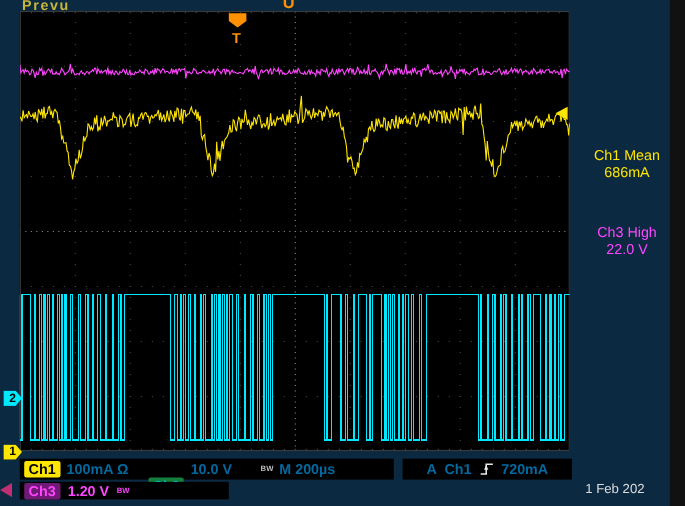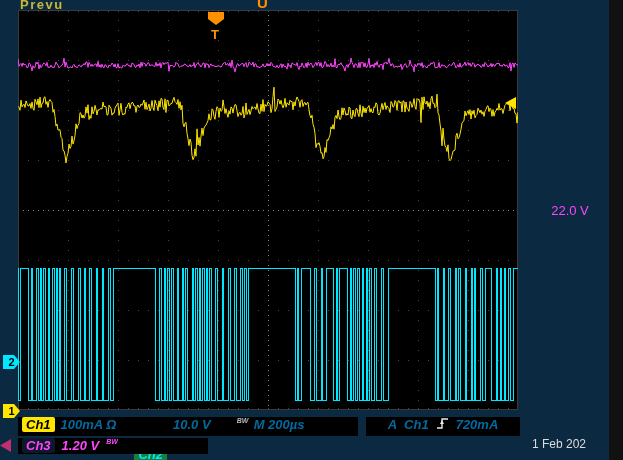--- a/index.html
+++ b/index.html
@@ -17,29 +17,29 @@
     clip-path:polygon(0 0,65% 0,100% 50%,65% 100%,0 100%);}
   .mark-1{background:#ffe600;left:3px;top:404px;}
   .mark-2{background:#00e8ff;left:3px;top:355px;}
   .mark-3{position:absolute;left:0;top:439px;width:11px;height:13px;background:#c03070;
     clip-path:polygon(100% 0,100% 100%,0 50%);z-index:3;}
   
   .meas{position:absolute;left:520px;width:100px;text-align:center;font-size:13px;line-height:16px;}
   .meas-1{top:133px;color:#ffe600;}
   .meas-2{top:203px;color:#ff45ff;}
   
-  .bar{position:absolute;background:#000;display:flex;
-    font-size:13px;font-weight:bold;color:#eaeaea;box-sizing:border-box;font-style:italic;}
+  .bar{position:absolute;background:#000;display:flex;align-items:center;
+    font-size:13px;font-weight:bold;color:#eaeaea;box-sizing:border-box;}
   .bar-1{left:18px;top:417px;width:340px;height:19px;padding:0 4px;gap:6px;}
   .bar-trig{left:366px;top:417px;width:154px;height:19px;gap:7px;justify-content:center;}
   .bar-2{left:18px;top:438px;width:190px;height:16px;padding:0 4px;gap:7px;}
   .badge{padding:0 4px;border-radius:2px;height:15px;line-height:15px;font-weight:bold;font-size:13px;}
   .badge-ch1{background:#ffe600;color:#000;}
   .badge-ch2{background:#15803d;color:#00e8ff;margin-top:30px;}
-  .badge-ch3{background:#0f172a;color:#ff45ff;}
+  .badge-ch3{background:#701a75;color:#ff45ff;}
   .white{color:#0369a1;}
   .mag{color:#ff45ff;}
   .sp-a{margin-left:12px;}
   .sp-b{margin-left:20px;}
   .bw{font-size:7px;line-height:7px;font-weight:bold;color:#bbbbbb;width:11px;display:inline-block;}
   .bw.mag{color:#ff45ff;}
   .date{position:absolute;left:532px;top:437px;color:#dcdcdc;font-size:12px;white-space:nowrap;}
   .slope-icon{display:inline-block;}
 </style>
 </head>
@@ -81,21 +81,26 @@
       <polyline id="wave-ch1" fill="none" stroke-width="1" points="0,96.2 1,97.3 2,100.3 3,90.2 4,96.9 5,95.2 6,94.2 7,97.5 8,90.9 9,93.6 10,95.9 11,95.9 12,93.5 13,98.4 14,91.9 15,98.2 16,100.3 17,89.3 18,91.8 19,94.7 20,88.9 21,97.6 22,87.1 23,97.6 24,93.4 25,93.0 26,87.5 27,86.8 28,94.3 29,91.5 30,97.4 31,91.2 32,89.5 33,91.3 34,92.5 35,102.3 36,99.4 37,106.3 38,116.1 39,114.0 40,120.0 41,120.0 42,119.7 43,127.2 44,128.5 45,140.2 46,140.9 47,145.1 48,153.0 49,146.4 50,143.2 51,134.1 52,138.5 53,136.4 54,126.1 55,134.1 56,130.6 57,125.6 58,113.8 59,118.6 60,115.3 61,113.6 62,102.6 63,103.5 64,108.0 65,105.0 66,108.2 67,106.2 68,96.9 69,103.2 70,94.7 71,109.5 72,105.6 73,108.3 74,96.8 75,103.8 76,101.4 77,95.4 78,99.2 79,105.0 80,99.8 81,100.2 82,99.1 83,98.3 84,99.1 85,92.1 86,96.8 87,96.3 88,97.0 89,105.1 90,104.8 91,95.2 92,96.8 93,98.3 94,105.2 95,103.0 96,103.3 97,98.3 98,96.2 99,94.9 100,93.1 101,105.4 102,99.5 103,93.3 104,102.5 105,105.1 106,103.6 107,104.2 108,97.0 109,97.5 110,94.2 111,92.8 112,98.7 113,94.4 114,92.3 115,92.9 116,96.0 117,95.7 118,102.4 119,96.6 120,95.0 121,97.5 122,96.8 123,94.1 124,95.3 125,93.0 126,90.0 127,99.3 128,92.3 129,99.6 130,97.1 131,94.1 132,101.0 133,98.1 134,90.5 135,97.5 136,100.5 137,90.2 138,93.3 139,95.6 140,100.6 141,90.8 142,97.1 143,88.3 144,89.1 145,97.3 146,99.6 147,88.8 148,102.5 149,90.2 150,90.6 151,96.0 152,94.5 153,93.6 154,93.4 155,89.9 156,87.4 157,91.7 158,92.7 159,94.4 160,89.5 161,98.3 162,91.7 163,99.9 164,95.3 165,113.3 166,116.8 167,113.2 168,112.4 169,123.2 170,128.8 171,135.7 172,129.1 173,132.3 174,145.3 175,149.7 176,147.3 177,138.8 178,146.2 179,118.9 180,135.0 181,127.4 182,136.2 183,126.0 184,118.1 185,125.6 186,118.0 187,116.1 188,115.2 189,112.9 190,110.5 191,103.8 192,110.0 193,109.6 194,98.8 195,99.9 196,106.4 197,109.3 198,101.3 199,96.7 200,98.2 201,107.4 202,98.1 203,101.3 204,100.5 205,89.9 206,96.5 207,103.5 208,98.7 209,103.5 210,107.3 211,100.8 212,104.1 213,96.9 214,98.1 215,103.1 216,97.6 217,94.5 218,95.0 219,100.8 220,106.6 221,103.1 222,102.4 223,105.2 224,103.4 225,96.5 226,107.9 227,104.4 228,93.0 229,104.5 230,101.9 231,99.4 232,104.6 233,100.8 234,96.5 235,98.7 236,97.6 237,97.0 238,99.5 239,93.5 240,98.9 241,103.1 242,103.6 243,94.2 244,101.3 245,89.6 246,101.6 247,94.4 248,96.2 249,95.7 250,91.7 251,93.1 252,94.4 253,102.6 254,98.8 255,86.5 256,77.2 257,101.5 258,99.4 259,97.0 260,89.0 261,90.4 262,94.1 263,90.3 264,94.8 265,97.8 266,95.0 267,88.4 268,97.2 269,92.8 270,93.6 271,95.1 272,90.2 273,91.7 274,91.3 275,99.8 276,91.8 277,96.0 278,90.1 279,87.0 280,89.1 281,91.3 282,97.3 283,90.8 284,89.7 285,96.5 286,93.2 287,92.4 288,95.1 289,93.1 290,92.3 291,99.6 292,105.6 293,108.0 294,105.2 295,114.2 296,117.3 297,123.5 298,137.6 299,133.4 300,134.5 301,132.6 302,136.4 303,143.2 304,142.7 305,148.7 306,146.6 307,137.5 308,142.4 309,129.6 310,130.5 311,127.7 312,125.1 313,116.8 314,119.0 315,114.5 316,119.2 317,107.3 318,105.5 319,108.6 320,100.0 321,106.8 322,109.6 323,108.1 324,97.8 325,105.0 326,97.9 327,100.7 328,105.3 329,103.6 330,105.1 331,97.1 332,98.0 333,108.0 334,108.7 335,100.0 336,105.1 337,106.7 338,98.7 339,98.7 340,103.7 341,106.6 342,94.8 343,103.4 344,106.9 345,96.2 346,102.6 347,97.9 348,102.9 349,98.1 350,97.4 351,95.5 352,102.3 353,98.6 354,102.2 355,102.8 356,96.7 357,97.5 358,92.8 359,94.1 360,103.8 361,105.1 362,103.0 363,98.2 364,93.4 365,99.7 366,95.6 367,92.5 368,99.5 369,95.7 370,97.3 371,98.5 372,102.5 373,91.5 374,93.0 375,97.2 376,96.4 377,90.5 378,92.0 379,100.3 380,91.1 381,90.7 382,93.1 383,91.8 384,101.9 385,90.9 386,91.1 387,102.1 388,92.0 389,98.1 390,99.2 391,101.4 392,91.4 393,92.9 394,97.4 395,94.3 396,88.6 397,96.5 398,99.4 399,88.5 400,89.6 401,89.3 402,93.1 403,112.6 404,87.2 405,99.5 406,86.8 407,93.3 408,94.0 409,91.0 410,96.8 411,92.5 412,98.8 413,88.8 414,86.2 415,93.5 416,93.2 417,97.7 418,96.7 419,84.2 420,102.8 421,104.9 422,113.9 423,121.0 424,135.8 425,118.2 426,129.1 427,136.1 428,137.1 429,141.5 430,134.8 431,148.8 432,150.7 433,149.4 434,145.4 435,141.2 436,140.7 437,140.0 438,125.8 439,123.2 440,128.8 441,127.6 442,124.0 443,119.2 444,112.8 445,111.9 446,110.2 447,101.0 448,105.8 449,103.0 450,100.7 451,104.7 452,99.6 453,109.0 454,100.7 455,104.3 456,100.2 457,107.8 458,105.4 459,104.4 460,98.2 461,100.1 462,102.7 463,100.1 464,104.2 465,101.7 466,106.4 467,101.2 468,99.4 469,96.4 470,95.7 471,101.6 472,98.2 473,99.8 474,106.3 475,99.6 476,106.2 477,102.1 478,100.7 479,98.3 480,100.0 481,93.5 482,100.1 483,98.7 484,98.8 485,103.5 486,99.1 487,95.3 488,94.3 489,93.3 490,94.1 491,92.5 492,100.7 493,95.2 494,95.4 495,98.7 496,98.4 497,103.3 498,103.6 499,113.1 500,102.0" stroke="#ffe600"></polyline>
       <polyline id="wave-ch2" fill="none" stroke-width="1" shape-rendering="crispEdges" points="0,258 0,258 0,390 2,390 2,258 10,258 10,390 13,390 13,258 14,258 14,390 18,390 18,258 20,258 20,390 22,390 22,258 23,258 23,390 25,390 25,258 27,258 27,390 30,390 30,258 31,258 31,390 34,390 34,258 36,258 36,390 38,390 38,258 39,258 39,390 41,390 41,258 42,258 42,390 46,390 46,258 48,258 48,390 53,390 53,258 55,258 55,390 60,390 60,258 62,258 62,390 66,390 66,258 67,258 67,390 71,390 71,258 73,258 73,390 78,390 78,258 79,258 79,390 84,390 84,258 85,258 85,390 90,390 90,258 92,258 92,390 95,390 95,258 96,258 137,258 137,258 137,390 141,390 141,258 143,258 143,390 146,390 146,258 147,258 147,390 149,390 149,258 151,258 151,390 153,390 153,258 155,258 155,390 159,390 159,258 160,258 160,390 164,390 164,258 165,258 165,390 167,390 167,258 169,258 169,390 174,390 174,258 175,258 175,390 177,390 177,258 179,258 179,390 181,390 181,258 182,258 182,390 184,390 184,258 186,258 186,390 188,390 188,258 189,258 189,390 191,390 191,258 193,258 193,390 197,390 197,258 199,258 199,390 204,390 204,258 205,258 205,390 210,390 210,258 212,258 212,390 216,390 216,258 218,258 218,390 222,390 222,258 224,258 224,390 226,390 226,258 228,258 228,390 230,390 230,258 232,258 277,258 277,258 277,390 279,390 279,258 280,258 280,390 283,390 283,258 292,258 292,390 296,390 296,258 298,258 298,390 303,390 303,258 304,258 304,390 308,390 308,258 315,258 315,390 318,390 318,258 319,258 319,390 321,390 321,258 329,258 329,390 332,390 332,258 333,258 333,390 335,390 335,258 337,258 337,390 339,390 339,258 341,258 341,390 344,390 344,258 345,258 345,390 348,390 348,258 349,258 349,390 351,390 351,258 353,258 353,390 356,390 356,258 358,258 358,390 363,390 363,258 365,258 365,390 370,390 370,258 372,258 417,258 417,258 417,390 419,390 419,258 420,258 420,390 425,390 425,258 426,258 426,390 430,390 430,258 432,258 432,390 437,390 437,258 438,258 438,390 440,390 440,258 442,258 442,390 447,390 447,258 448,258 448,390 453,390 453,258 454,258 454,390 456,390 456,258 457,258 457,390 462,390 462,258 464,258 464,390 467,390 467,258 473,258 473,390 478,390 478,258 479,258 479,390 482,390 482,258 483,258 483,390 486,390 486,258 487,258 487,390 490,390 490,258 492,258 492,390 495,390 495,258 497,258 500,258 500,258" stroke="#00e8ff"></polyline>
       <polygon points="498,87 498,99 487,93" fill="#ffe600"></polygon>
     </svg>
   </div>
 
   <div class="mark mark-2">2</div>
   <div class="mark mark-1">1</div>
   <div class="mark-3"></div>
 
+  <div class="meas meas-1">
+    <div>Ch1 Mean</div>
+    <div>686mA</div>
+  </div>
   <div class="meas meas-2">
+    <div>Ch3 High</div>
     <div>22.0 V</div>
   </div>
 
   <div class="bar bar-1">
     <span class="badge badge-ch1">Ch1</span>
     <span class="white">100mA Ω</span>
     <span class="badge badge-ch2 sp-a">Ch2</span>
     <span class="white">10.0 V</span>
     <span class="bw sp-b">BW</span>
     <span class="white">M 200µs</span>

